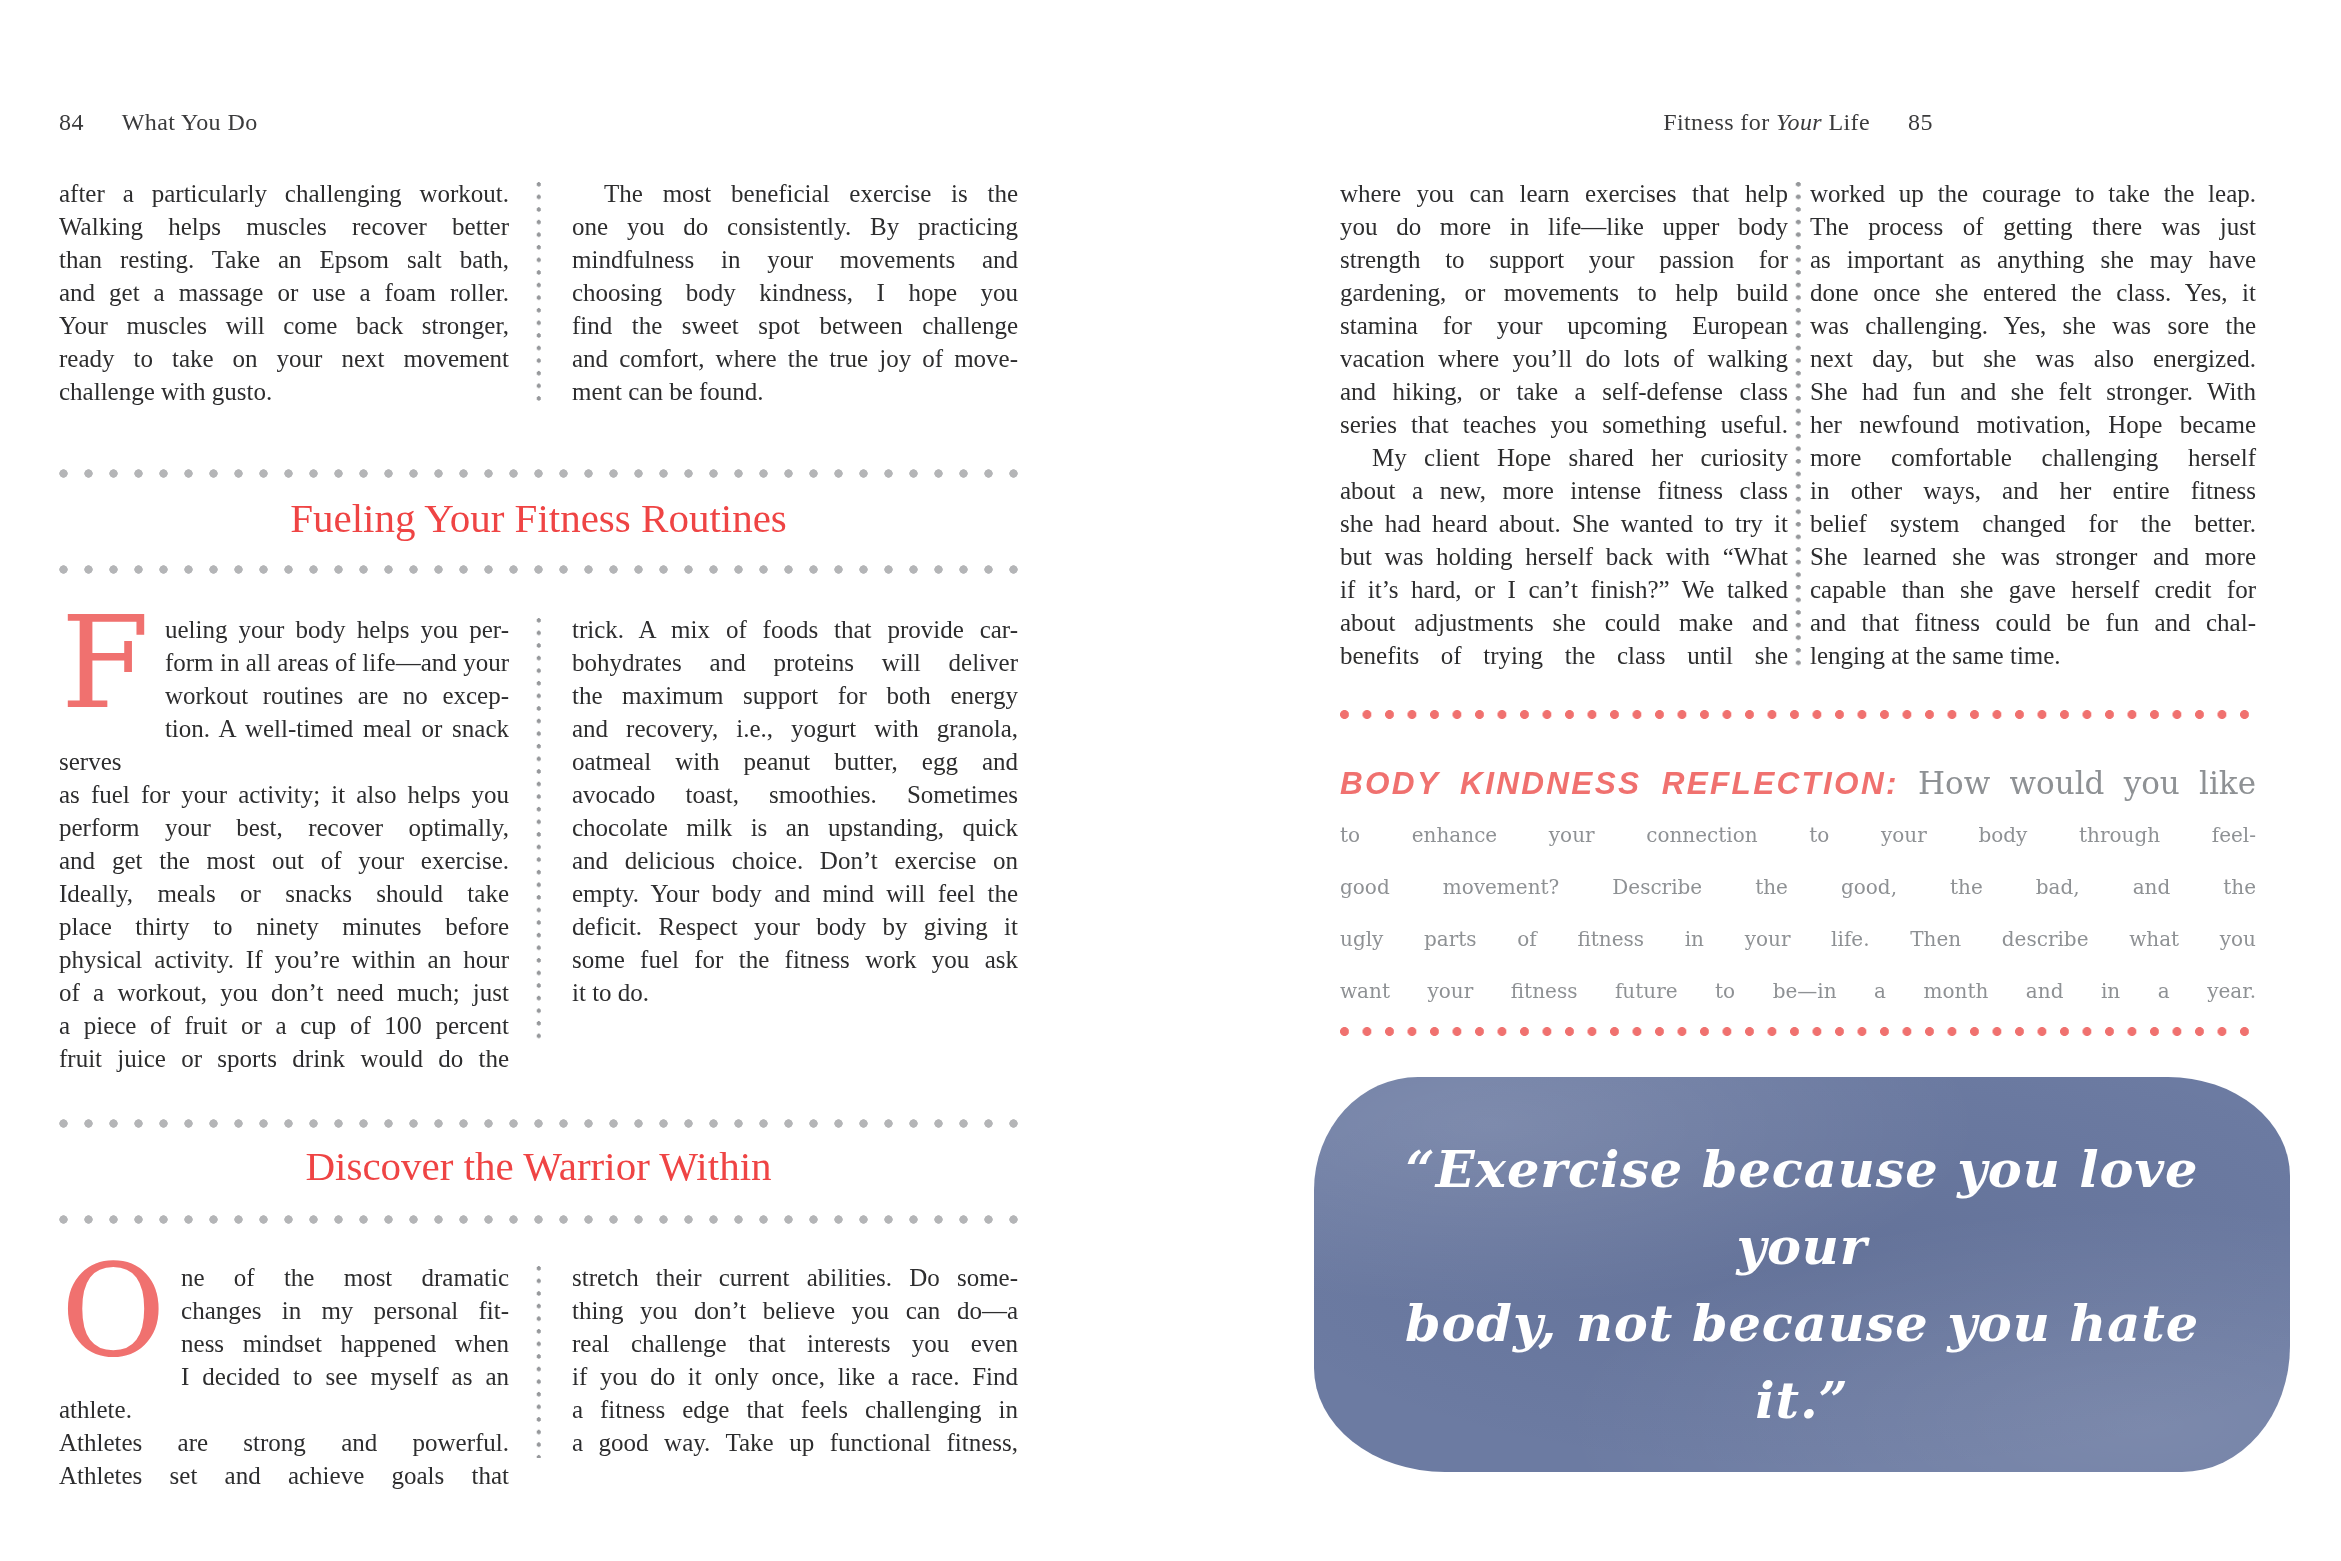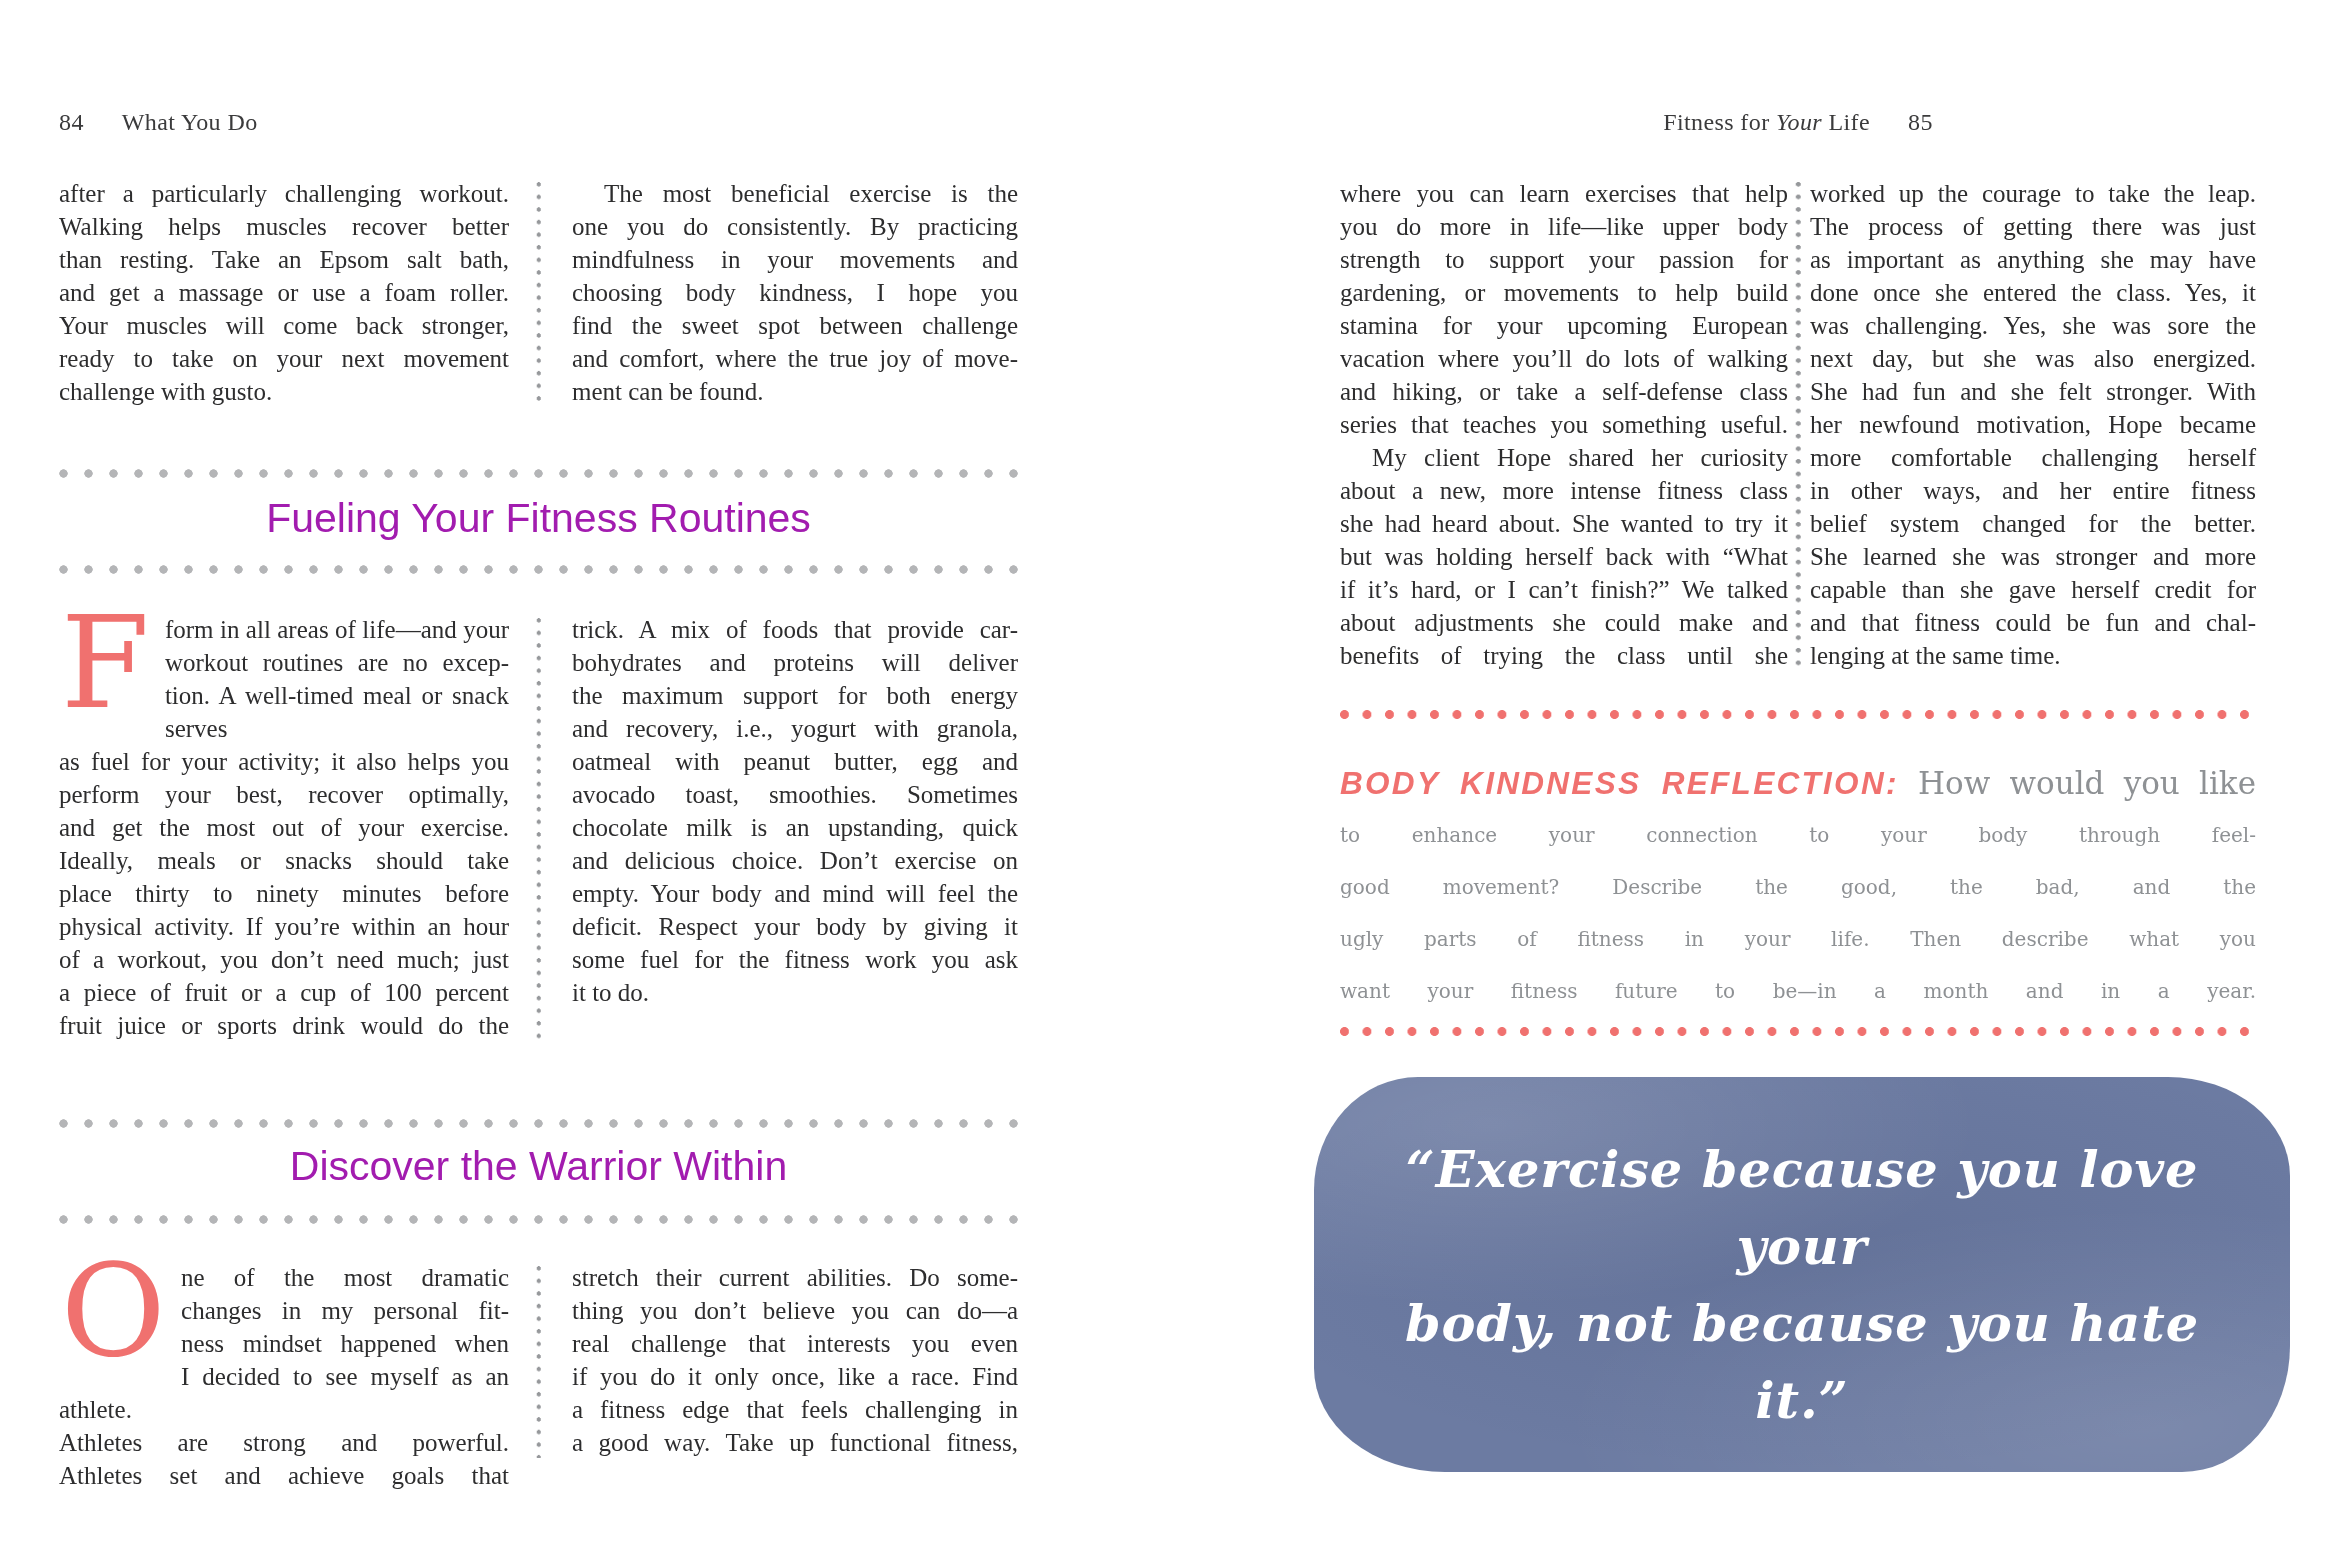--- a/index.html
+++ b/index.html
@@ -40,21 +40,21 @@
     background-size:25px 9px;
   }
   .hdots.coral {
     background-image:radial-gradient(circle at 4.5px 4.5px, #f0716f 4.1px, rgba(0,0,0,0) 4.8px);
     background-size:22.5px 9px;
   }
 
   
   .secheading {
     position:absolute; left:59px; width:959px; text-align:center;
-    font-family:Liberation Sans, sans-serif; font-size:41px; line-height:52px; color:#a21caf;
+    font-family:Liberation Serif, serif; font-size:41px; line-height:52px; color:#ef4444;
   }
 
   
   .dropcap {
     float:left; font-family:"DejaVu Serif", serif; color:#f0716f;
     font-size:128px; line-height:94px; height:100px; margin:2.7px 15.3px 0 1.8px;
   }
 
   
   .reflection { position:absolute; left:1340px; top:757px; width:916px;
@@ -119,20 +119,21 @@
   </div>
 
   <div class="hdots gray" style="left:59px; top:469px; width:959px;"></div>
   <div class="secheading" style="top:492px;">Fueling Your Fitness Routines</div>
   <div class="hdots gray" style="left:59px; top:565px; width:959px;"></div>
 
   <div class="tworow row-left" style="top:613px; height:434px;">
     <div class="colA">
       <span class="dropcap">F</span>
       <div class="lines cont">
+          <div class="tline">ueling your body helps you per-</div>
           <div class="tline">form in all areas of life—and your</div>
           <div class="tline">workout routines are no excep-</div>
           <div class="tline">tion. A well-timed meal or snack serves</div>
           <div class="tline">as fuel for your activity; it also helps you</div>
           <div class="tline">perform your best, recover optimally,</div>
           <div class="tline">and get the most out of your exercise.</div>
           <div class="tline">Ideally, meals or snacks should take</div>
           <div class="tline">place thirty to ninety minutes before</div>
           <div class="tline">physical activity. If you’re within an hour</div>
           <div class="tline">of a workout, you don’t need much; just</div>

